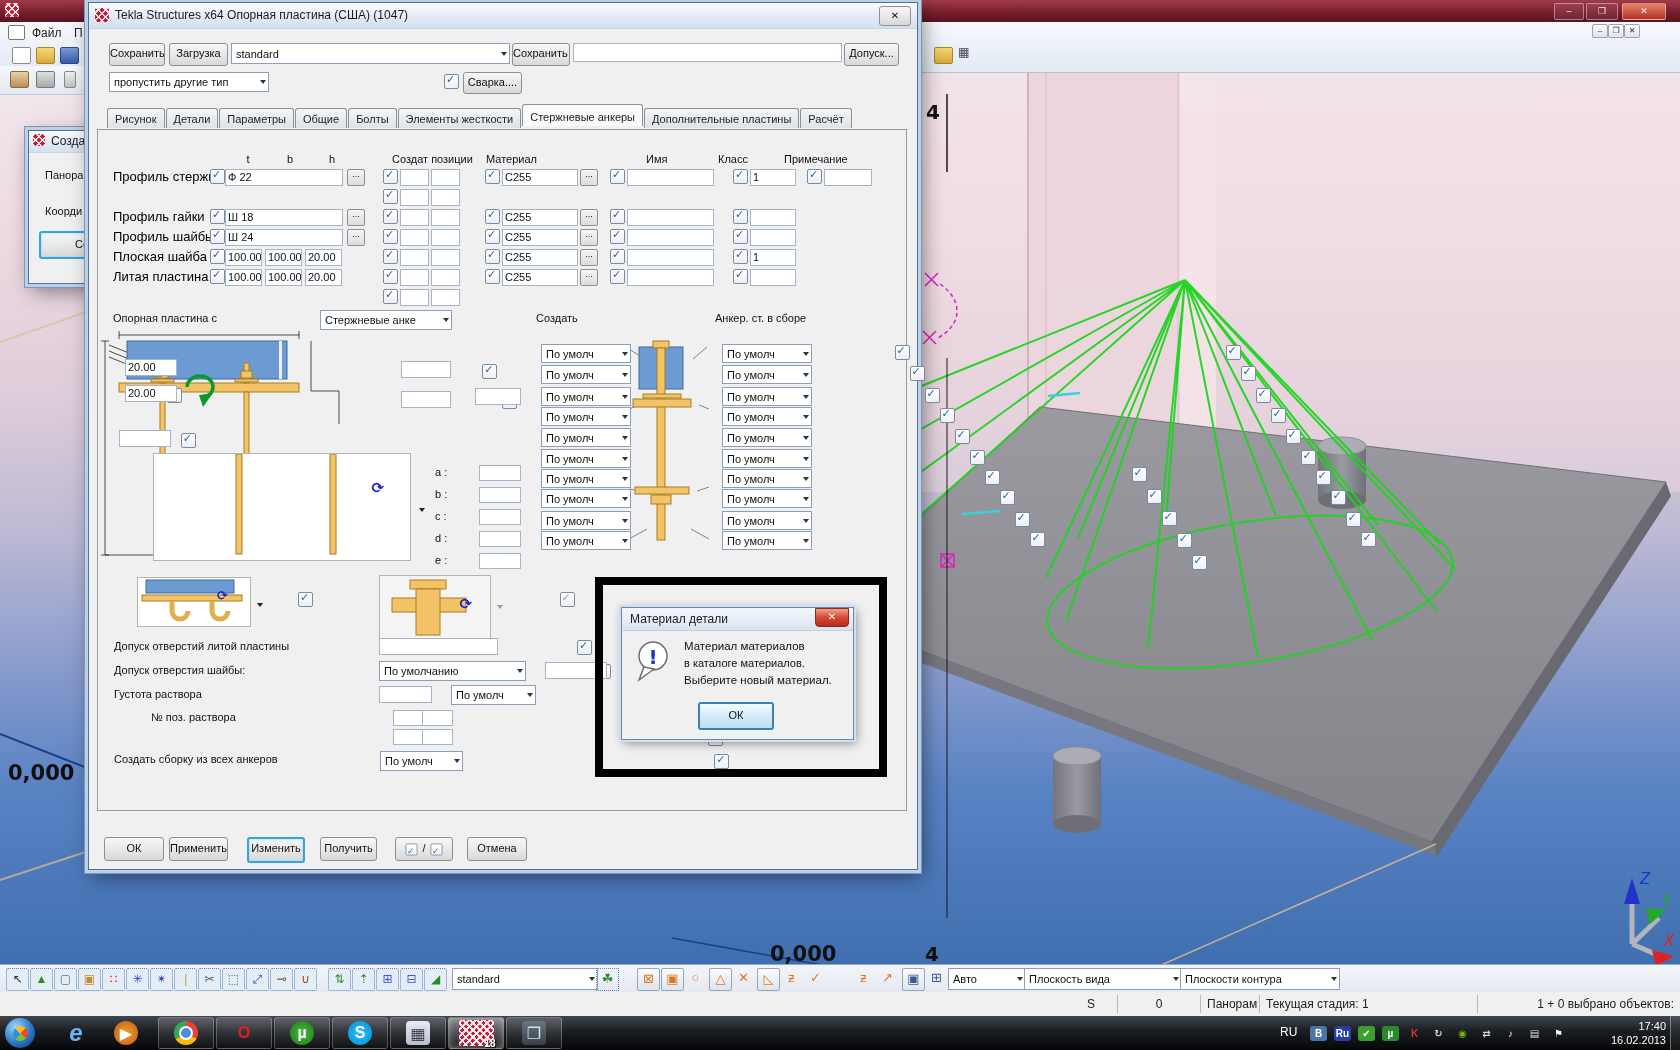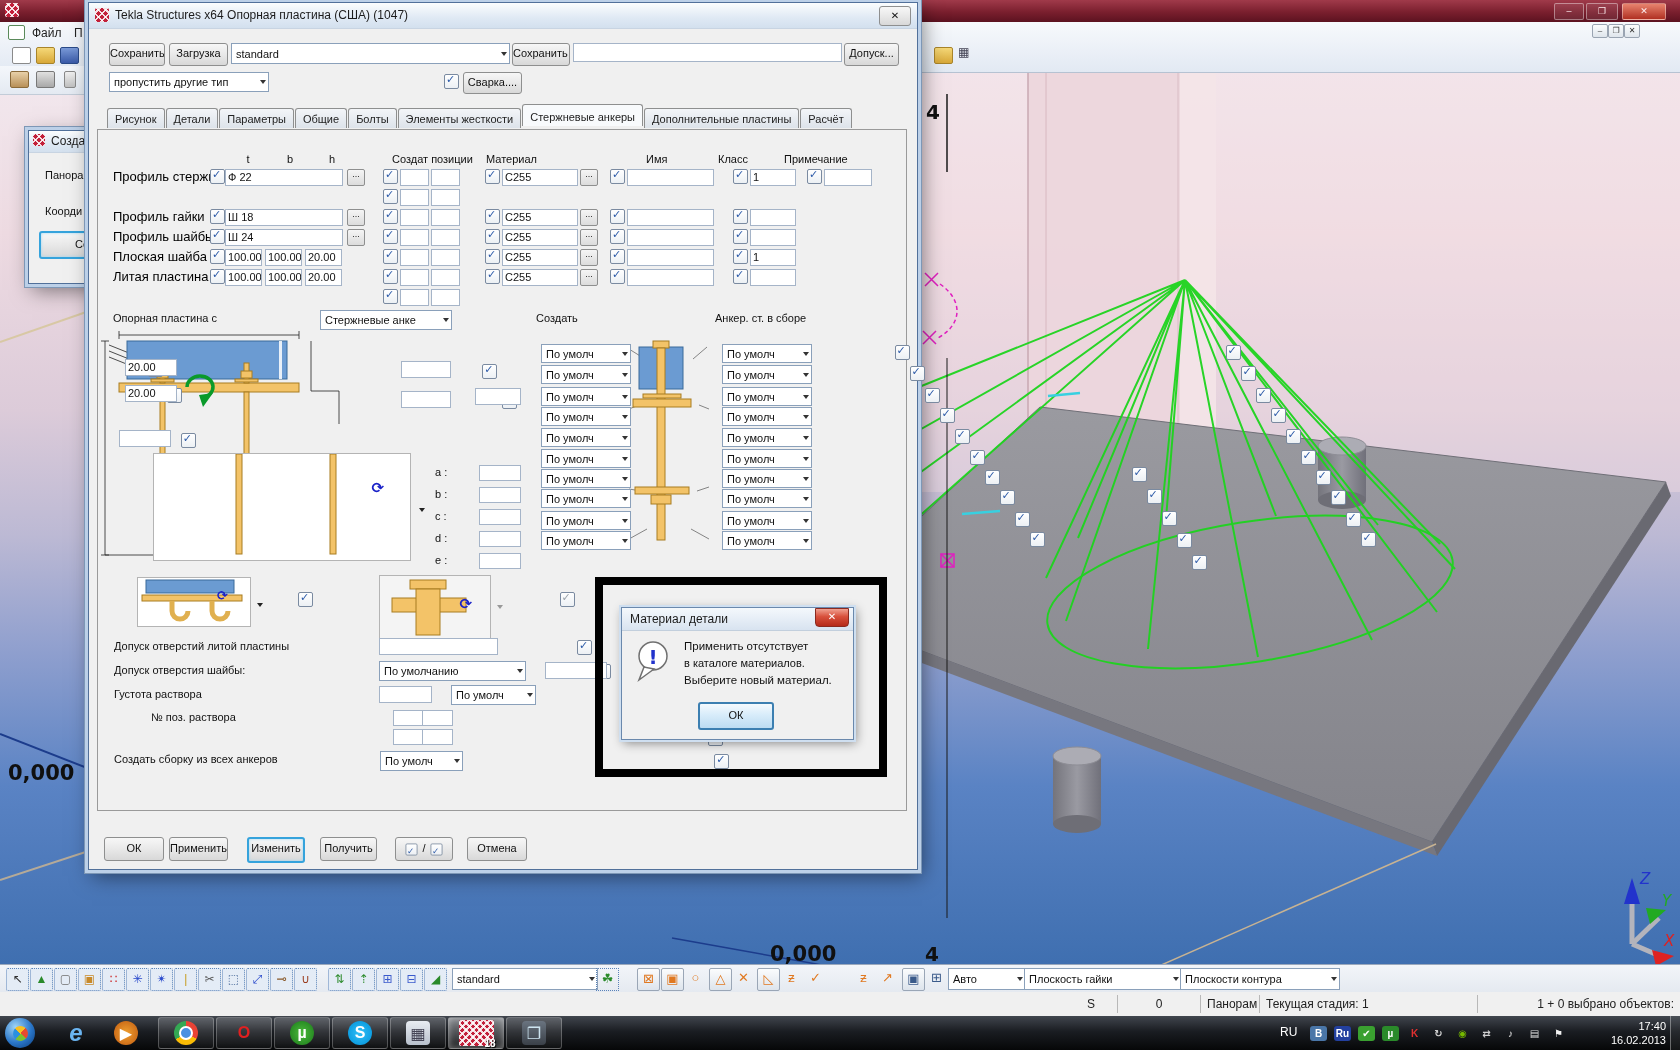--- a/index.html
+++ b/index.html
@@ -645,38 +645,38 @@
   <div id="errdlg">
     <div class="etitle">
       <span style="position:absolute;left:8px;top:4px">Материал детали</span>
       <span class="closebtn" style="right:4px;top:0">✕</span>
     </div>
     <svg style="position:absolute;left:12px;top:32px" width="38" height="44" viewBox="0 0 38 44">
       <circle cx="19" cy="16" r="14" fill="#fff" stroke="#707070" stroke-width="1.5"></circle>
       <polygon points="10,27 5,40 20,29" fill="#fff" stroke="#707070" stroke-width="1.5"></polygon>
       <text x="19" y="24" font-size="20" font-weight="bold" text-anchor="middle" fill="#2233cc" font-family="DejaVu Sans">!</text>
     </svg>
-    <span class="lbl" style="left:62px;top:32px;font-size:11.5px">Применить отсутствует</span>
+    <span class="lbl" style="left:62px;top:32px;font-size:11.5px">Материал материалов</span>
     <span class="lbl" style="left:62px;top:49px;font-size:11px">в каталоге материалов.</span>
     <span class="lbl" style="left:62px;top:66px;font-size:11.5px">Выберите новый материал.</span>
     <div class="okbtn" style="left:76px;top:94px;width:72px;height:24px;line-height:22px;border:2px solid #3c7fb1">ОК</div>
   </div>
 
   <div id="snapbar">
     <div class="combo" style="position:absolute;left:452px;top:3px;width:138px;height:20px">
         <span>standard</span>
         <span class="arr"></span>
       </div>
     <span class="snapbtn2" style="left:596px;top:3px;color:#2a8a2a;border:1px dotted #5a82b8">☘</span>
     <div class="combo" style="position:absolute;left:948px;top:3px;width:70px;height:20px">
         <span>Авто</span>
         <span class="arr"></span>
       </div>
     <div class="combo" style="position:absolute;left:1024px;top:3px;width:150px;height:20px">
-        <span>Плоскость гайки</span>
+        <span>Плоскость вида</span>
         <span class="arr"></span>
       </div>
     <div class="combo" style="position:absolute;left:1180px;top:3px;width:152px;height:20px">
         <span>Плоскости контура</span>
         <span class="arr"></span>
       </div>
   <span class="snapbtn" style="left: 6px; top: 3px; color: rgb(48, 48, 48);">↖</span>
       <span class="snapbtn" style="left: 30px; top: 3px; color: rgb(42, 138, 42);">▲</span>
       <span class="snapbtn" style="left: 54px; top: 3px; color: rgb(112, 112, 112);">▢</span>
       <span class="snapbtn" style="left: 78px; top: 3px; color: rgb(200, 138, 42);">▣</span>

